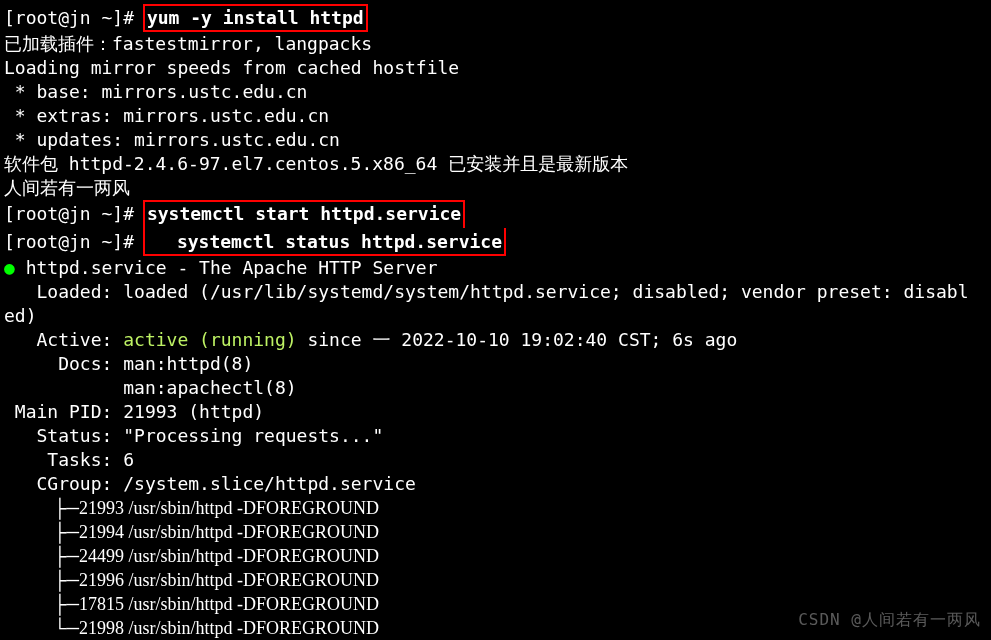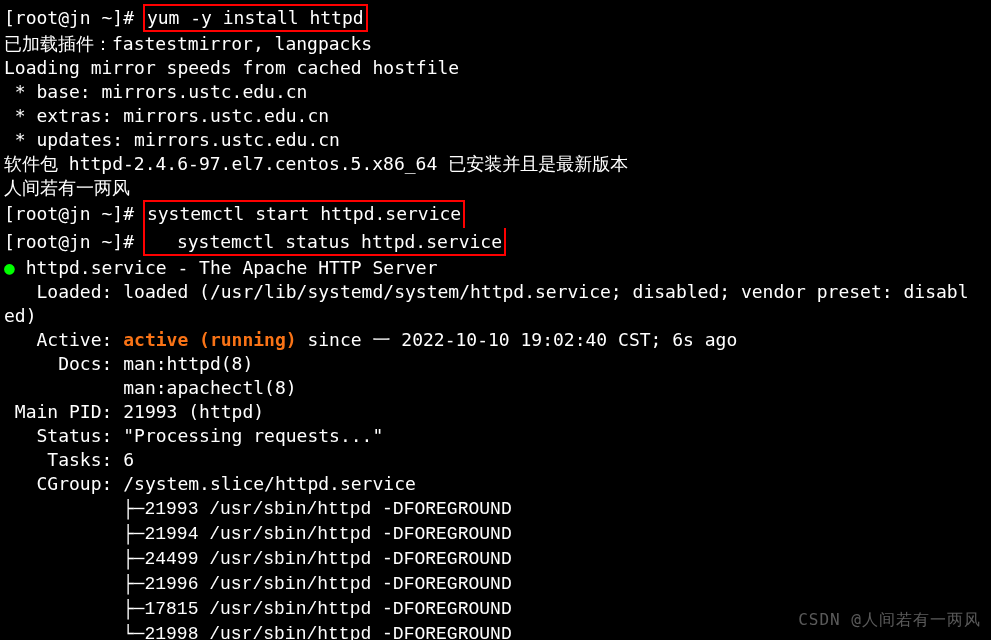--- a/index.html
+++ b/index.html
@@ -14,39 +14,40 @@
     height: 640px;
     overflow: hidden;
     position: relative;
   }
   pre {
     margin: 0;
     padding: 4px 0 0 4px;
     white-space: pre;
   }
   .line { white-space: pre; }
-  .green { color:#f97316; font-weight: bold; }
+  .green { color:#bef264; font-weight: normal; }
   .bullet-green { color:#00ff00; }
   .box {
     border: 2px solid #ff0000;
     padding: 0 2px;
     margin-left:-2px;
     display:inline-block;
     background:transparent;
+    font-weight:bold;
   }
   .watermark {
     position: absolute;
     right: 10px;
     bottom: 8px;
     color: rgba(200,200,200,0.45);
     font-family: "Microsoft YaHei","Consolas",monospace;
     font-size: 16px;
     letter-spacing:1px;
   }
-  .tree { font-family: Liberation Mono, monospace; text-align: center;}
+  .tree { font-family: Liberation Serif, serif; text-align: center;}
 </style>
 </head>
 <body>
 
 <pre><span class="line"><span>[root@jn ~]# </span><span class="box">yum -y install httpd</span></span>
 <span class="line">已加载插件：fastestmirror, langpacks</span>
 <span class="line">Loading mirror speeds from cached hostfile</span>
 <span class="line"> * base: mirrors.ustc.edu.cn</span>
 <span class="line"> * extras: mirrors.ustc.edu.cn</span>
 <span class="line"> * updates: mirrors.ustc.edu.cn</span>

